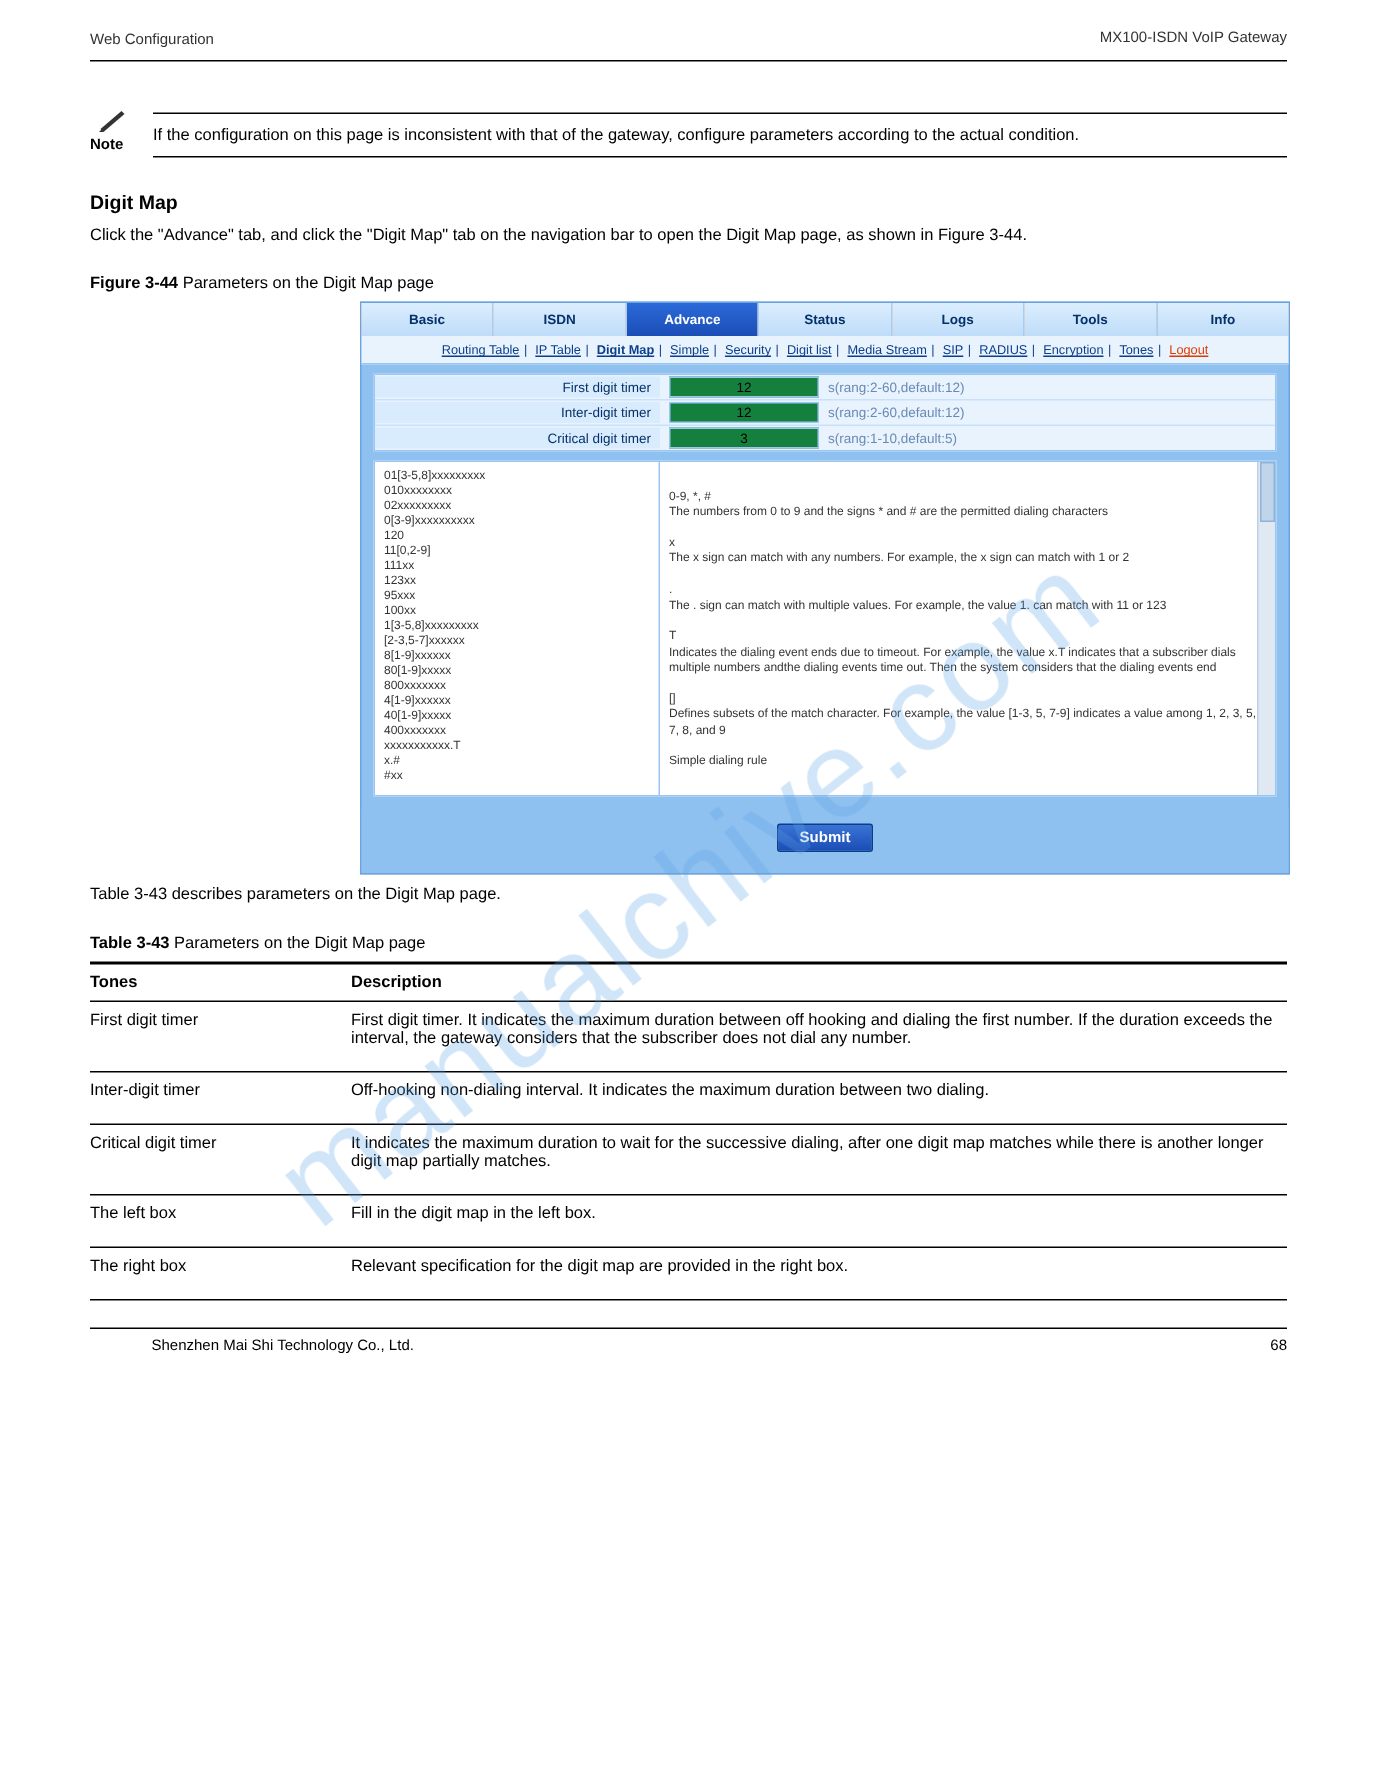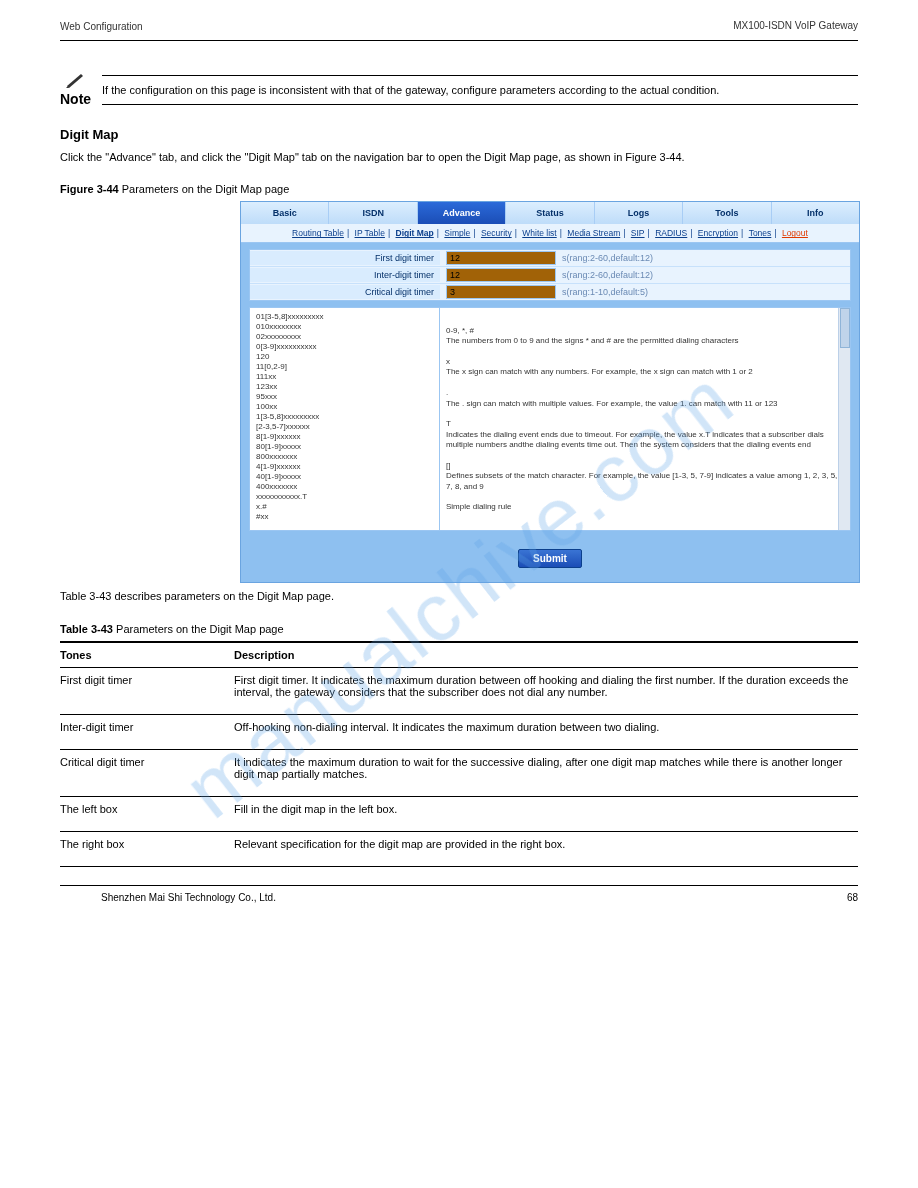--- a/index.html
+++ b/index.html
@@ -12,21 +12,21 @@
     margin: 0 auto;
     padding: 20px 60px;
   }
   .header-row { margin-bottom: 8px; }
   .header-left { font-size: 10px; color: #333; }
   .header-right { float: right; font-size: 10px; color: #333; }
   .hr-top { border: none; border-top: 1px solid #000; margin: 4px 0 30px 0; }
   .section-title { font-size: 13px; font-weight: bold; margin: 18px 0 8px 0; }
   .para { font-size: 11px; margin: 6px 0; line-height: 1.4; }
   .note-block { display: flex; align-items: flex-start; gap: 12px; margin: 12px 0; }
-  .note-icon { width: 30px; text-align: right; font-size: 14px; font-weight: bold; }
+  .note-icon { width: 30px; text-align: left; font-size: 10px; font-weight: bold; }
   .note-icon svg { display: block; margin: 0 auto 2px auto; }
   .note-body { flex: 1; }
   .note-hr { border: none; border-top: 1px solid #000; margin: 4px 0; }
   .note-text { font-size: 11px; margin: 8px 0; }
   .figure-caption { font-size: 11px; margin: 18px 0 6px 0; }
   .figure-caption b { font-weight: bold; }
 
   
   .screenshot {
     border: 1px solid #6aa4e0;
@@ -68,26 +68,27 @@
   .ss-row:last-child { border-bottom: none; }
   .ss-label {
     width: 190px;
     text-align: right;
     padding: 2px 6px;
     color: #05316a;
     background: #d9ecfe;
     font-size: 9px;
   }
   .ss-input {
-    width: 110px;
+    width: 100px;
     padding: 1px 3px;
     font-size: 9px;
     border: 1px solid #9bc6f2;
-    background: #a16207;
+    background: #15803d;
     margin: 1px 6px;
+    text-align: center;
   }
   .ss-hint { color: #6a8ab4; font-size: 9px; }
   .ss-textareas { display: flex; border: 1px solid #9bc6f2; margin: 0 8px 8px 8px; background: #f5fbff; }
   .ss-ta-left {
     width: 190px;
     border-right: 1px solid #9bc6f2;
     padding: 4px 6px;
     font-size: 8px;
     line-height: 1.25;
     color: #333;
@@ -202,21 +203,21 @@
     <div class="ss-tab">Logs</div>
     <div class="ss-tab">Tools</div>
     <div class="ss-tab">Info</div>
   </div>
   <div class="ss-subnav">
     <a>Routing Table</a><span class="sep">|</span>
     <a>IP Table</a><span class="sep">|</span>
     <a class="active">Digit Map</a><span class="sep">|</span>
     <a>Simple</a><span class="sep">|</span>
     <a>Security</a><span class="sep">|</span>
-    <a>White list</a><span class="sep">|</span>
+    <a>Digit list</a><span class="sep">|</span>
     <a>Media Stream</a><span class="sep">|</span>
     <a>SIP</a><span class="sep">|</span>
     <a>RADIUS</a><span class="sep">|</span>
     <a>Encryption</a><span class="sep">|</span>
     <a>Tones</a><span class="sep">|</span>
     <a class="logout">Logout</a>
   </div>
   <div class="ss-form">
     <div class="ss-row">
       <div class="ss-label">First digit timer</div>

